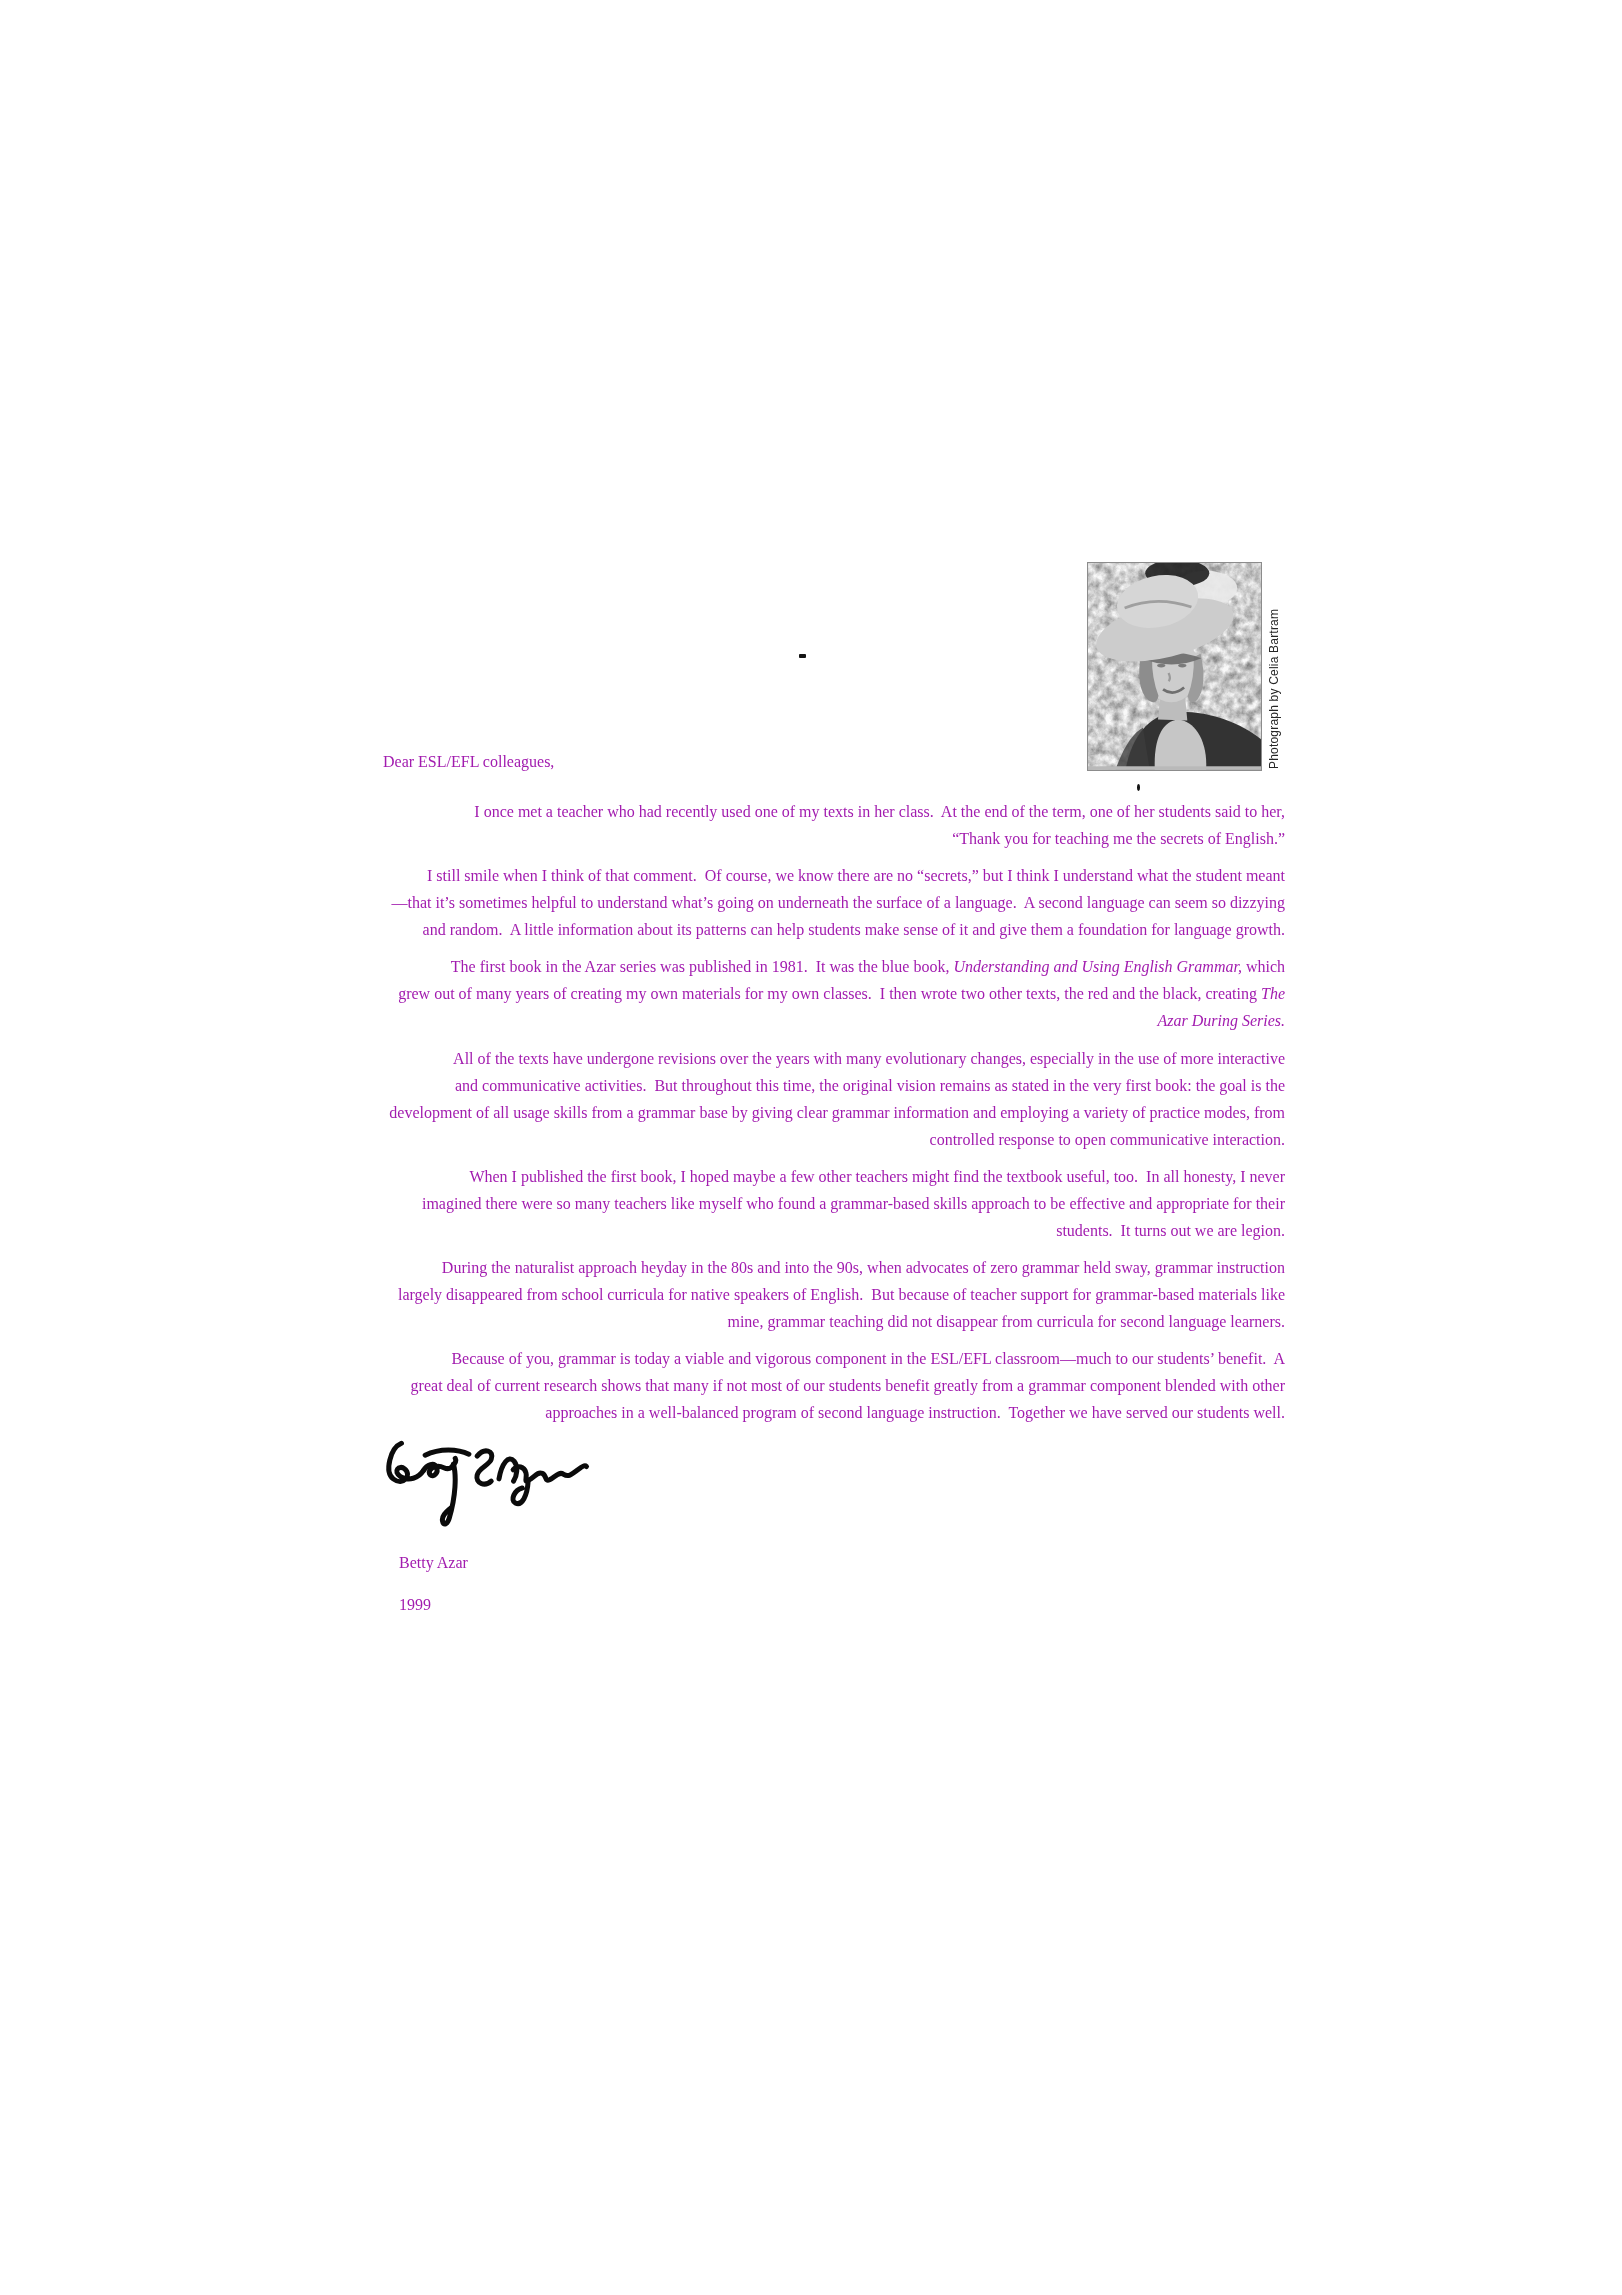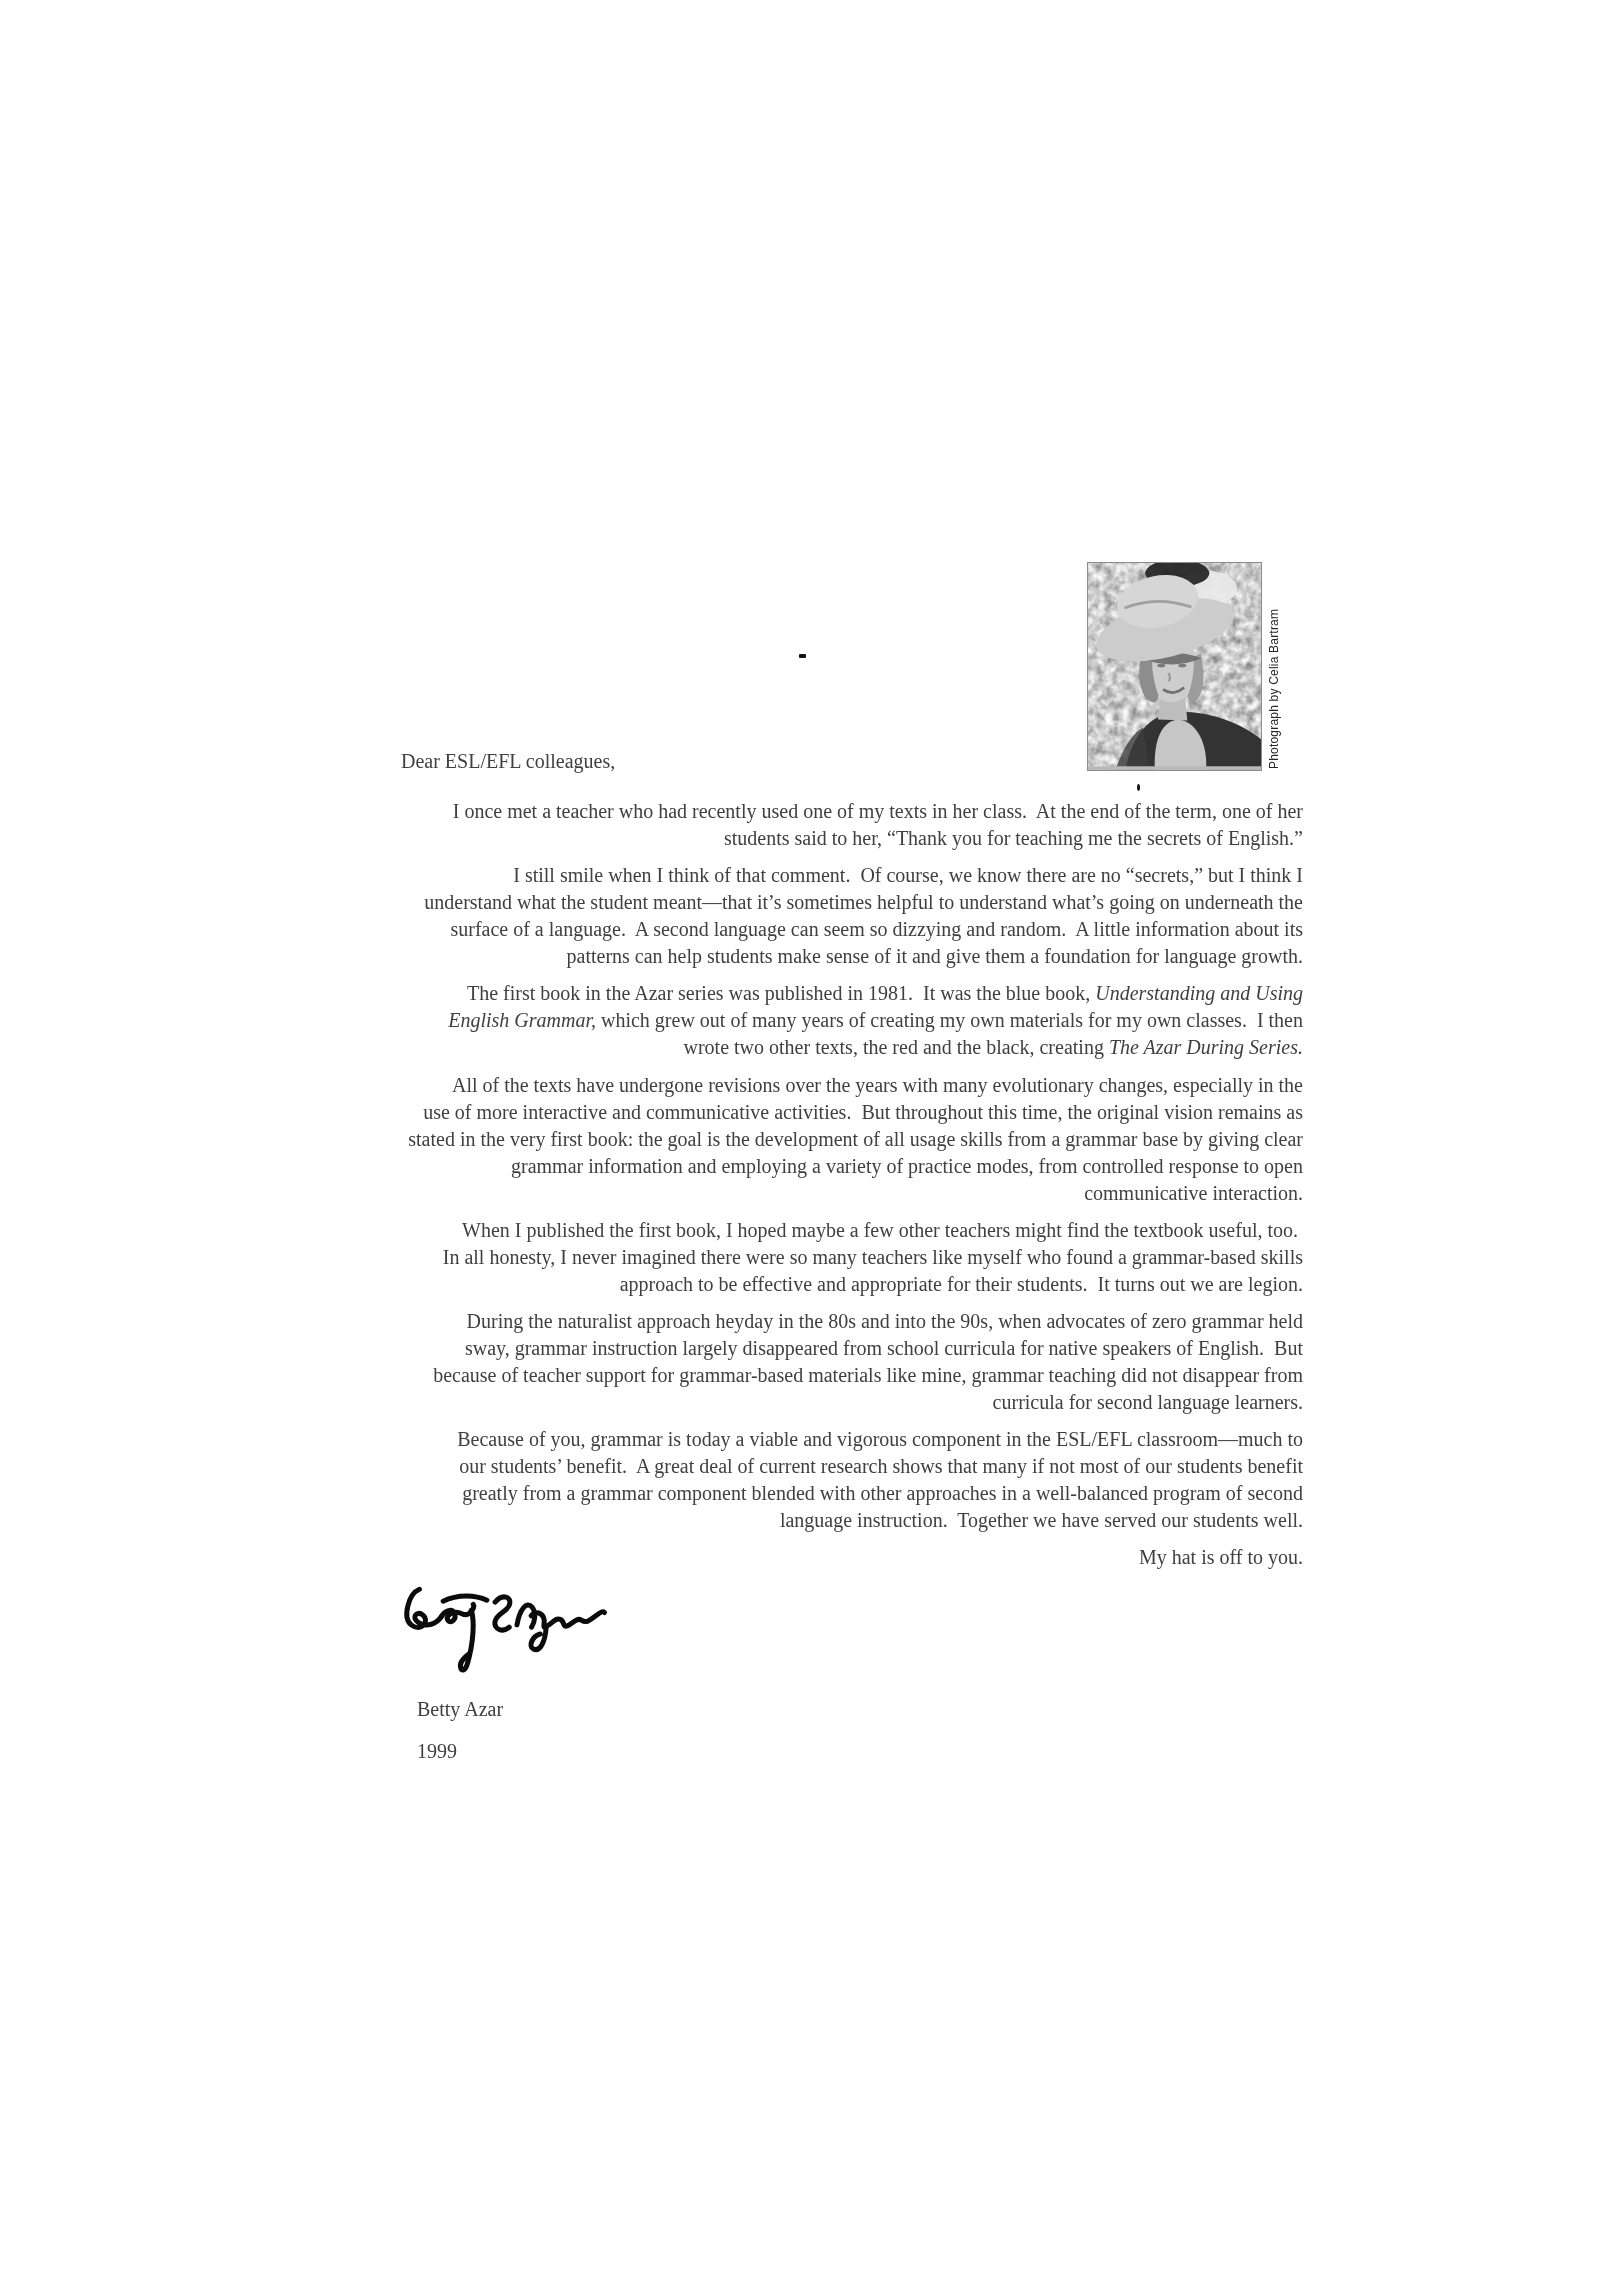--- a/index.html
+++ b/index.html
@@ -44,27 +44,27 @@
   }
 
   
   .speck{position:absolute;background:#141414;}
   .speck.s1{left:799px;top:654px;width:7px;height:3.7px;border-radius:0.9px;}
   .speck.s2{left:1137px;top:784px;width:3.2px;height:6.5px;border-radius:45%;}
 
   
   .letter{
     position:absolute;
-    left:401px;
+    left:383px;
     top:748px;
     width:902px;
     font-family:"Liberation Serif","DejaVu Serif",serif;
-    font-size:20px;
+    font-size:16px;
     line-height:27px;
-    color:#404040;
+    color:#a21caf;
   }
   .letter p{margin:0 0 10.2px 0;}
   .salutation{margin:0 0 23px 0 !important;}
   .para,.closing{text-indent:44px;text-align:right;}
   .it{font-style:italic;}
 
   .signature{
     margin:5.6px 0 2.8px -2.8px;
     width:217px;
     height:98px;
@@ -159,23 +159,20 @@
     </p>
 
     <p class="para">
       <span>During the naturalist approach heyday in the 80s and into the 90s, when advocates of zero grammar held sway, grammar instruction largely disappeared from school curricula for native speakers of English.&nbsp; But because of teacher support for grammar-based materials like mine, grammar teaching did not disappear from curricula for second language learners.</span>
     </p>
 
     <p class="para">
       <span>Because of you, grammar is today a viable and vigorous component in the ESL/EFL classroom—much to our students’ benefit.&nbsp; A great deal of current research shows that many if not most of our students benefit greatly from a grammar component blended with other approaches in a well-balanced program of second language instruction.&nbsp; Together we have served our students well.</span>
     </p>
 
-    <p class="closing">
-      <span>My hat is off to you.</span>
-    </p>
 
     <div class="signature">
       <svg viewBox="0 0 470 215" xmlns="http://www.w3.org/2000/svg">
         <g fill="none" stroke="#0b0b0b" stroke-width="11" stroke-linecap="round" stroke-linejoin="round">
 
           <path d="M44 16 C20 26 6 78 26 94 C48 111 68 86 51 72 C39 62 24 78 42 89 C60 100 82 92 92 76"></path>
 
           <path d="M92 76 C100 62 116 57 121 69 C126 81 114 92 107 85 C102 79 108 69 120 67 C136 63 141 78 153 69 C160 63 166 56 162 49"></path>
 
           <path d="M96 42 C128 26 168 28 192 40"></path>

